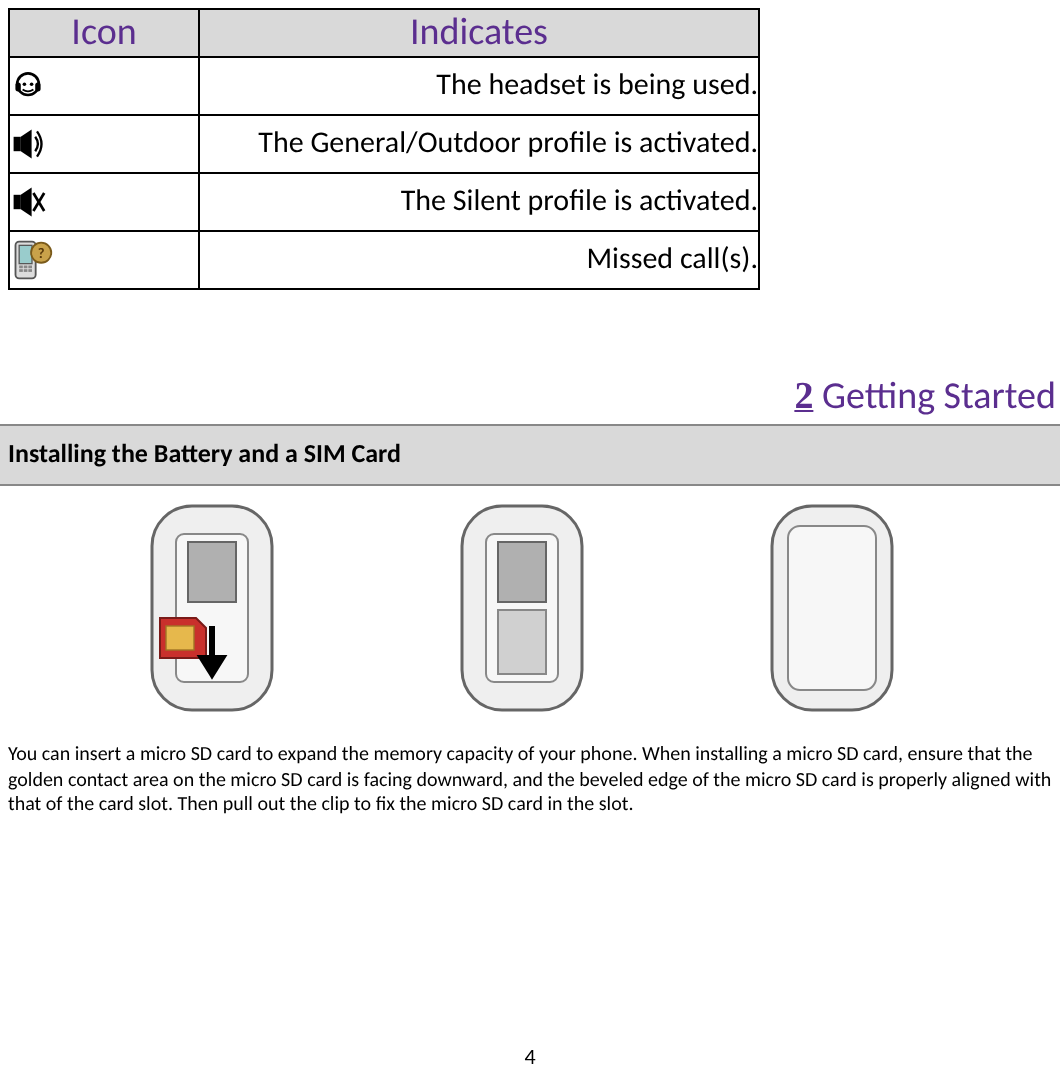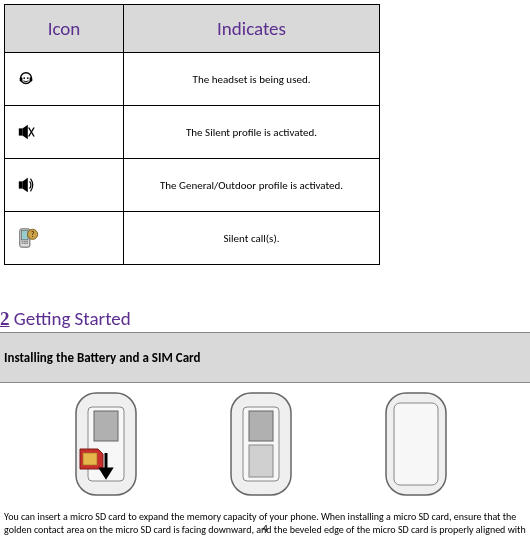--- a/index.html
+++ b/index.html
@@ -1,24 +1,24 @@
 <!DOCTYPE html>
 <html><head>
 <meta charset="utf-8">
 <style>
   html,body{margin:0;padding:0;background:#fff;font-family:Calibri,Arial,sans-serif;color:#000}
   .page{width:530px;height:537px;position:relative;box-sizing:border-box}
   .icon-table{border-collapse:collapse;width:376px;margin-left:4px;margin-top:4px}
-  .icon-table th,.icon-table td{border:1px solid #000;padding:12px}
+  .icon-table th,.icon-table td{border:1px solid #000;padding:0}
   .icon-table th{background:#d9d9d9;font-weight:400;color:#5b2e8f;font-size:19px;height:22px}
   .icon-cell{width:94px;text-align:center;vertical-align:middle;height:28px}
-  .ind-cell{text-align:center;font-size:11px;height:28px;vertical-align:middle}
-  .chapter{font-size:19px;color:#5b2e8f;padding-right:2px;margin-top:42px}
+  .ind-cell{text-align:right;font-size:15px;height:28px;vertical-align:middle}
+  .chapter{font-size:19px;color:#5b2e8f;text-align:right;padding-right:2px;margin-top:42px}
   .chapter .num{font-weight:700;font-family:Georgia,serif;text-decoration:underline}
-  .sec-head{font-size:13px;font-weight:700;background:#d9d9d9;border-top:1px solid #888;border-bottom:1px solid #888;padding:17px 4px;margin-top:2px}
+  .sec-head{font-size:13px;font-weight:700;background:#d9d9d9;border-top:1px solid #888;border-bottom:1px solid #888;padding:7px 4px;margin-top:2px}
   .body-text{font-size:10px;line-height:1.25;padding:4px 4px 2px 4px}
   .sim-fig{width:100%;padding:4px 6px 6px 6px;box-sizing:border-box}
   .page-num{position:absolute;left:0;right:0;bottom:6px;text-align:center;font-size:11px}
   svg{display:block}
 </style>
 </head>
 <body>
 
 <div class="page">
 
@@ -39,53 +39,53 @@
               <path d="M7 12 Q10 14 13 12" fill="none" stroke="#000" stroke-width="1"></path>
             </svg>
       </td>
       <td class="ind-cell">The headset is being used.</td>
     </tr>
     <tr>
       <td class="icon-cell">
         <svg width="18" height="18" viewBox="0 0 20 20">
               <rect x="2" y="6" width="4" height="8" fill="#000"></rect>
               <polygon points="6,6 12,2 12,18 6,14" fill="#000"></polygon>
-              <line x1="13" y1="5" x2="19" y2="15" stroke="#000" stroke-width="1.5"></line>
-              <line x1="19" y1="5" x2="13" y2="15" stroke="#000" stroke-width="1.5"></line>
+              <path d="M14 6 Q17 10 14 14" fill="none" stroke="#000" stroke-width="1.3"></path>
+              <path d="M15 3 Q20 10 15 17" fill="none" stroke="#000" stroke-width="1.3"></path>
             </svg>
       </td>
-      <td class="ind-cell">The Silent profile is activated.</td>
+      <td class="ind-cell">The General/Outdoor profile is activated.</td>
     </tr>
     <tr>
       <td class="icon-cell">
         <svg width="18" height="18" viewBox="0 0 20 20">
               <rect x="2" y="6" width="4" height="8" fill="#000"></rect>
               <polygon points="6,6 12,2 12,18 6,14" fill="#000"></polygon>
-              <path d="M14 6 Q17 10 14 14" fill="none" stroke="#000" stroke-width="1.3"></path>
-              <path d="M15 3 Q20 10 15 17" fill="none" stroke="#000" stroke-width="1.3"></path>
+              <line x1="13" y1="5" x2="19" y2="15" stroke="#000" stroke-width="1.5"></line>
+              <line x1="19" y1="5" x2="13" y2="15" stroke="#000" stroke-width="1.5"></line>
             </svg>
       </td>
-      <td class="ind-cell">The General/Outdoor profile is activated.</td>
+      <td class="ind-cell">The Silent profile is activated.</td>
     </tr>
     <tr>
       <td class="icon-cell">
         <svg width="22" height="22" viewBox="0 0 24 24">
               <rect x="3" y="2" width="11" height="20" rx="2" fill="#ddd" stroke="#555" stroke-width="1"></rect>
               <rect x="5" y="4" width="7" height="10" fill="#9cc" stroke="#555" stroke-width="0.7"></rect>
               <rect x="5" y="15" width="2" height="1.5" fill="#888"></rect>
               <rect x="7.5" y="15" width="2" height="1.5" fill="#888"></rect>
               <rect x="10" y="15" width="2" height="1.5" fill="#888"></rect>
               <rect x="5" y="17" width="2" height="1.5" fill="#888"></rect>
               <rect x="7.5" y="17" width="2" height="1.5" fill="#888"></rect>
               <rect x="10" y="17" width="2" height="1.5" fill="#888"></rect>
               <circle cx="17" cy="8" r="5.5" fill="#c9a24a" stroke="#7a5a1a" stroke-width="1"></circle>
               <text x="17" y="11" font-size="8" font-weight="bold" fill="#5a3a0a" text-anchor="middle">?</text>
             </svg>
       </td>
-      <td class="ind-cell">Silent call(s).</td>
+      <td class="ind-cell">Missed call(s).</td>
     </tr>
   </tbody>
     </table>
 
   <div class="chapter">
     <span class="num">2</span><span> Getting Started</span>
   </div>
 
   <div class="sec-head">Installing the Battery and a SIM Card</div>
 

